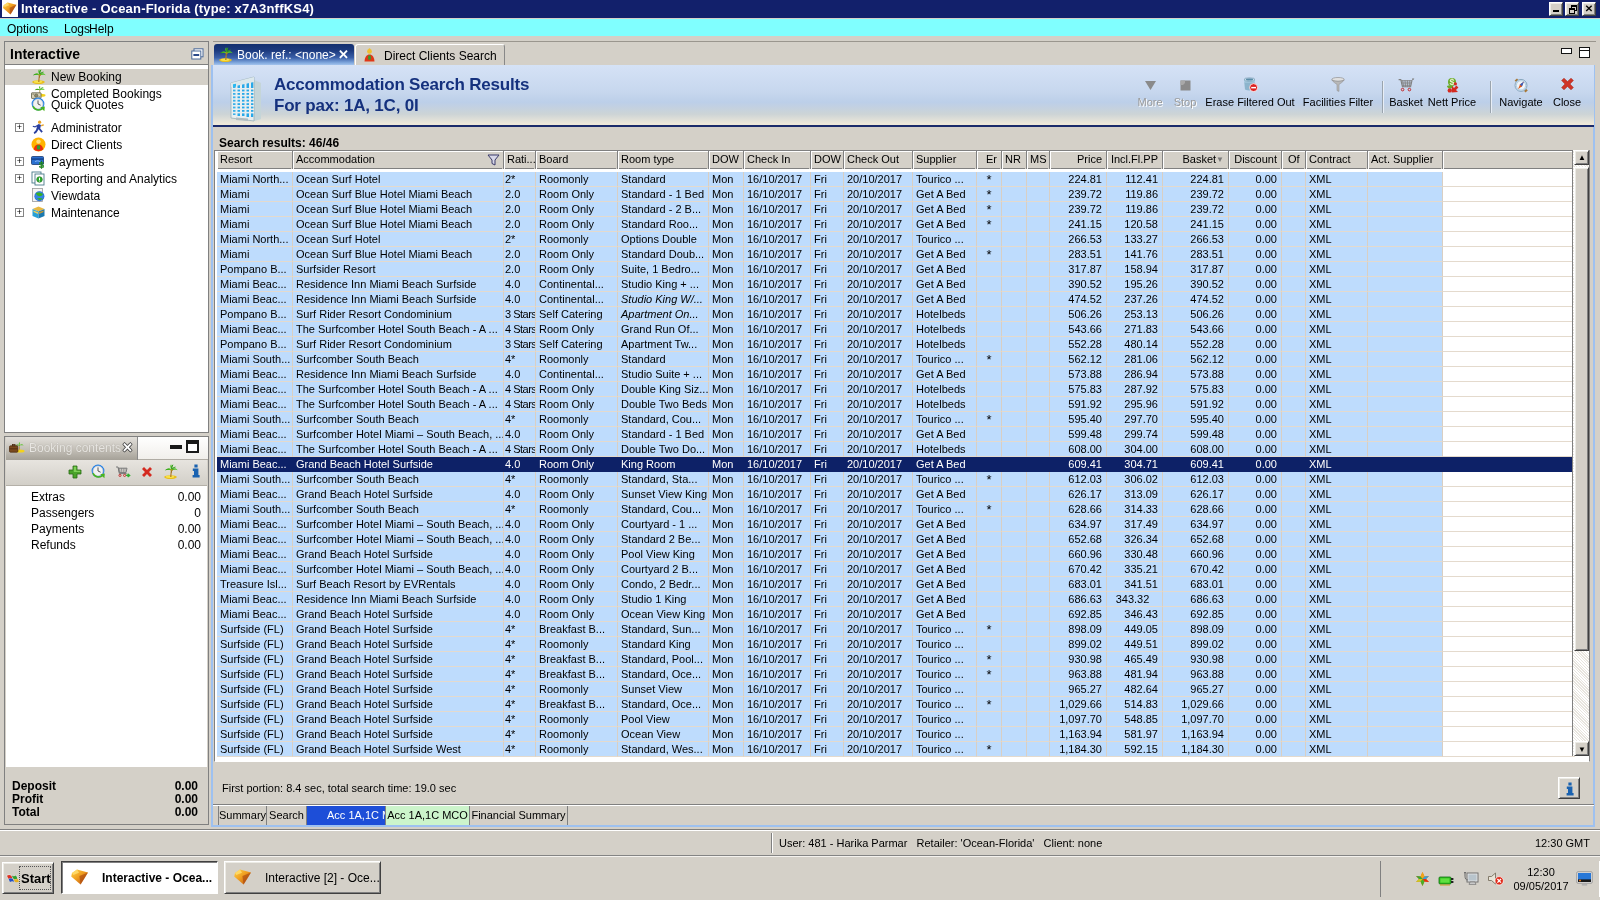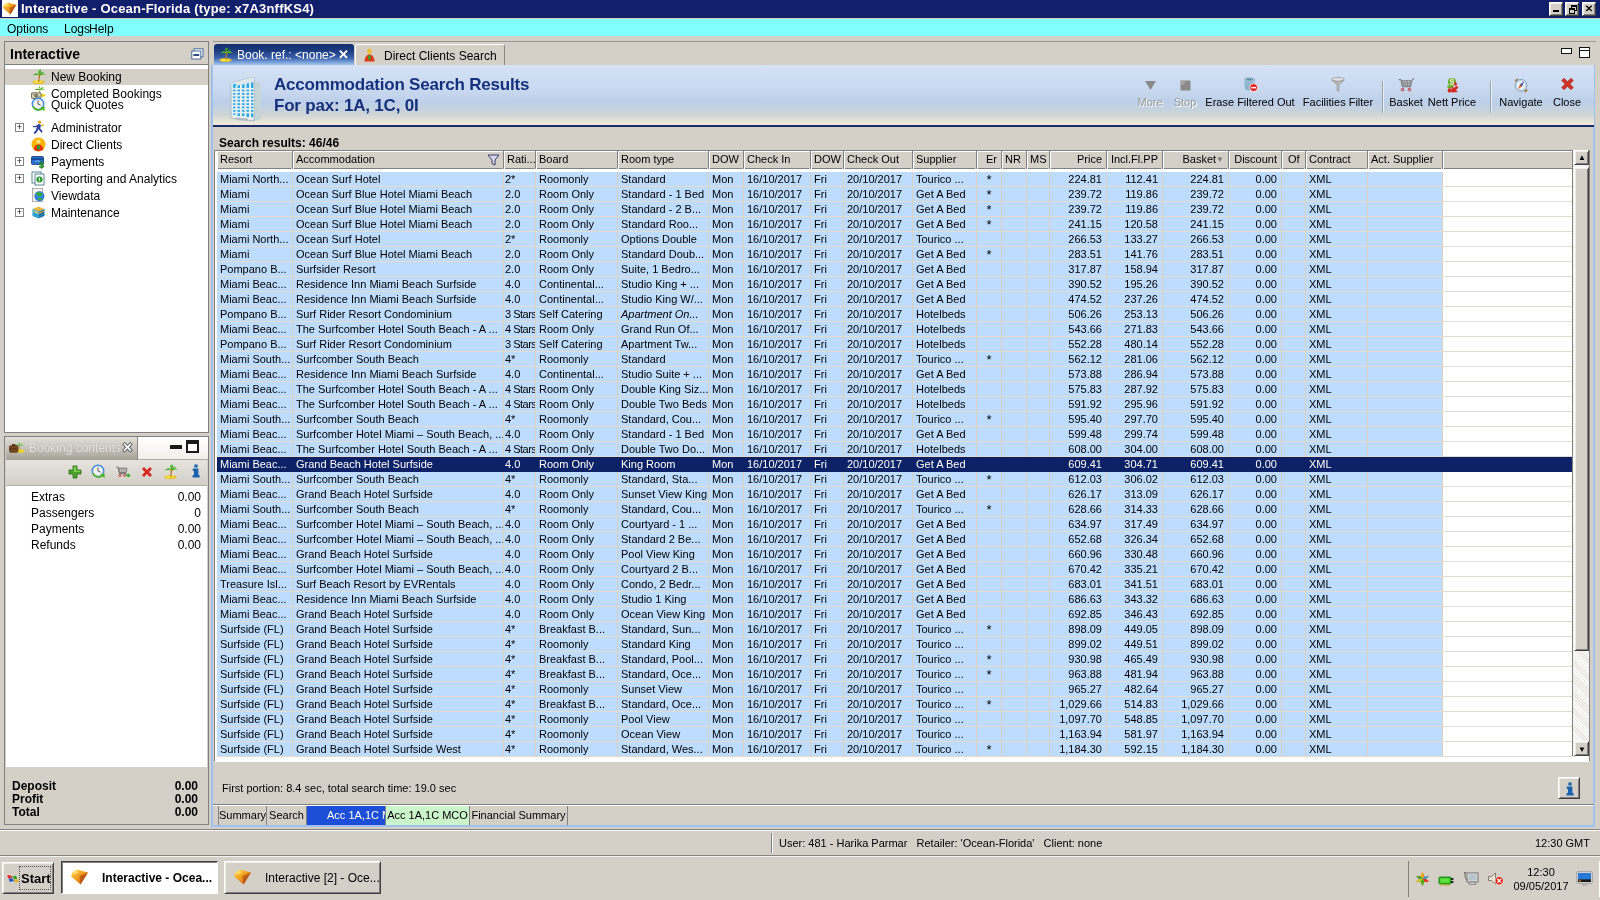--- a/index.html
+++ b/index.html
@@ -117,21 +117,21 @@
 #taskbar { position:absolute; left:0; top:856px; width:1600px; height:44px; background:#d4d0c8; border-top:1px solid #f4f2ee; box-shadow:0 -1px 0 #848484; }
 #startbtn { position:absolute; left:2px; top:5px; width:52px; height:32px; background:#d4d0c8; border:1px solid; border-color:#ffffff #404040 #404040 #ffffff; box-shadow:inset 1px 1px 0 #ecebe5, inset -1px -1px 0 #808080; }
 #startbtn .fl { position:absolute; left:2px; top:8px; }
 #startbtn .tx { position:absolute; left:18px; top:8px; font-size:13px; font-weight:bold; }
 #startbtn .foc { position:absolute; left:16px; top:3px; right:2px; bottom:3px; border:1px dotted #555; }
 .taskbtn { position:absolute; top:4px; width:157px; height:33px; font-size:12px; }
 #task1 { left:61px; background:#fff; border:1px solid; border-color:#404040 #ffffff #ffffff #404040; box-shadow:inset 1px 1px 0 #808080; font-weight:bold; }
 #task2 { left:224px; background:#d4d0c8; border:1px solid; border-color:#ffffff #404040 #404040 #ffffff; box-shadow:inset 1px 1px 0 #ecebe5, inset -1px -1px 0 #808080; }
 .taskbtn .ic { position:absolute; left:8px; top:6px; }
 .taskbtn .tx { position:absolute; left:40px; top:9px; white-space:nowrap; }
-#tray { position:absolute; right:0; top:4px; width:192px; height:36px; border-left:1px solid #808080; box-shadow:-1px 0 0 #fff inset; }
+#tray { position:absolute; right:0; top:4px; width:220px; height:36px; border-left:1px solid #808080; box-shadow:-1px 0 0 #fff inset; }
 #tray .ti { position:absolute; top:10px; }
 #tray .clk { position:absolute; right:28px; top:4px; width:62px; text-align:center; font-size:11px; line-height:14px; }
 
 #tgmin { position:absolute; left:1348px; top:6px; width:11px; height:6px; background:#fff; border:1px solid #141414; box-shadow:inset 0 0 0 1px #fff, inset 0 0 0 5px #fff; }
 #tgmax { position:absolute; left:1366px; top:5px; width:11px; height:11px; border:1px solid #141414; background:linear-gradient(#fff 0, #fff 2px, #141414 2px, #141414 3px, #fff 3px, #fff 100%); }
 
 </style></head>
 <body>
 <div id="titlebar">
   <div class="wicon">
@@ -694,21 +694,21 @@
           <div class="c" style="width:24px;padding-left:3px;">&nbsp;</div>
           <div class="c" style="width:62px;padding-left:3px;">XML</div>
           <div class="c" style="width:75px;padding-left:3px;">&nbsp;</div>
           <div class="c fill">&nbsp;</div>
         </div>
 <div class="r">
           <div class="c" style="width:76px;padding-left:3px;">Miami Beac...</div>
           <div class="c" style="width:211px;padding-left:3px;">Residence Inn Miami Beach Surfside</div>
           <div class="c" style="width:32px;padding-left:1px;">4.0</div>
           <div class="c" style="width:82px;padding-left:3px;">Continental...</div>
-          <div class="c" style="width:91px;padding-left:3px;">Studio King W/...</div>
+          <div class="c" style="width:91px;padding-left:3px;font-style:italic;">Studio King W/...</div>
           <div class="c" style="width:35px;padding-left:3px;">Mon</div>
           <div class="c" style="width:67px;padding-left:3px;">16/10/2017</div>
           <div class="c" style="width:33px;padding-left:3px;">Fri</div>
           <div class="c" style="width:69px;padding-left:3px;">20/10/2017</div>
           <div class="c" style="width:64px;padding-left:3px;">Get A Bed</div>
           <div class="c" style="width:25px;text-align:center;font-size:13px;line-height:15px;">&nbsp;</div>
           <div class="c" style="width:25px;padding-left:3px;">&nbsp;</div>
           <div class="c" style="width:23px;padding-left:3px;">&nbsp;</div>
           <div class="c" style="width:57px;text-align:right;padding-right:4px;">474.52</div>
           <div class="c" style="width:56px;text-align:right;padding-right:4px;">237.26</div>
@@ -1164,21 +1164,21 @@
           <div class="c" style="width:91px;padding-left:3px;">Studio 1 King</div>
           <div class="c" style="width:35px;padding-left:3px;">Mon</div>
           <div class="c" style="width:67px;padding-left:3px;">16/10/2017</div>
           <div class="c" style="width:33px;padding-left:3px;">Fri</div>
           <div class="c" style="width:69px;padding-left:3px;">20/10/2017</div>
           <div class="c" style="width:64px;padding-left:3px;">Get A Bed</div>
           <div class="c" style="width:25px;text-align:center;font-size:13px;line-height:15px;">&nbsp;</div>
           <div class="c" style="width:25px;padding-left:3px;">&nbsp;</div>
           <div class="c" style="width:23px;padding-left:3px;">&nbsp;</div>
           <div class="c" style="width:57px;text-align:right;padding-right:4px;">686.63</div>
-          <div class="c" style="width:56px;text-align:right;padding-right:4px;">343.32</div>
+          <div class="c" style="width:56px;text-align:center;padding-right:4px;">343.32</div>
           <div class="c" style="width:66px;text-align:right;padding-right:4px;">686.63</div>
           <div class="c" style="width:53px;text-align:right;padding-right:4px;">0.00</div>
           <div class="c" style="width:24px;padding-left:3px;">&nbsp;</div>
           <div class="c" style="width:62px;padding-left:3px;">XML</div>
           <div class="c" style="width:75px;padding-left:3px;">&nbsp;</div>
           <div class="c fill">&nbsp;</div>
         </div>
 <div class="r">
           <div class="c" style="width:76px;padding-left:3px;">Miami Beac...</div>
           <div class="c" style="width:211px;padding-left:3px;">Grand Beach Hotel Surfside</div>

